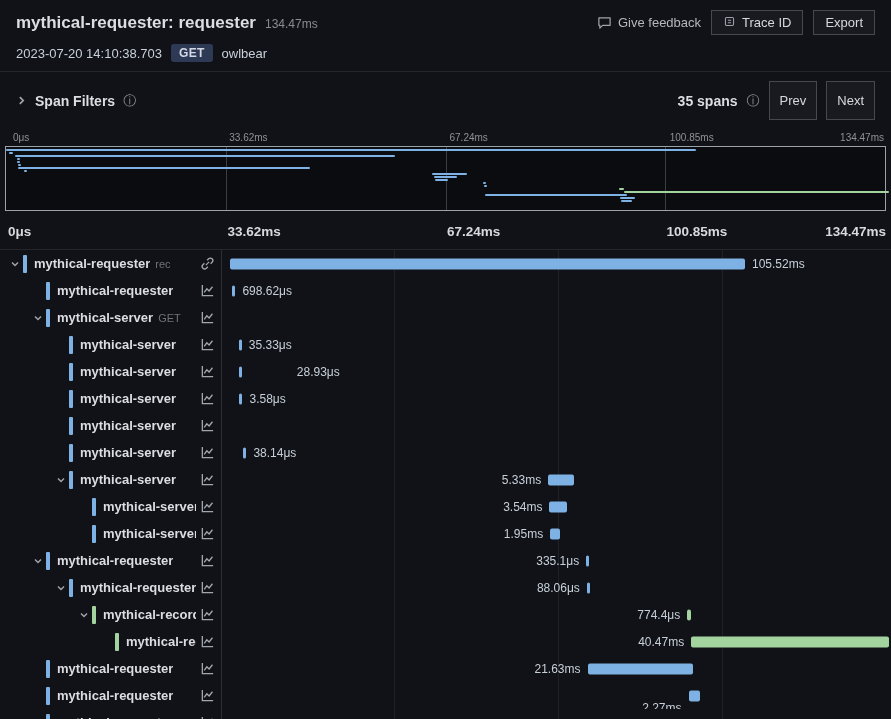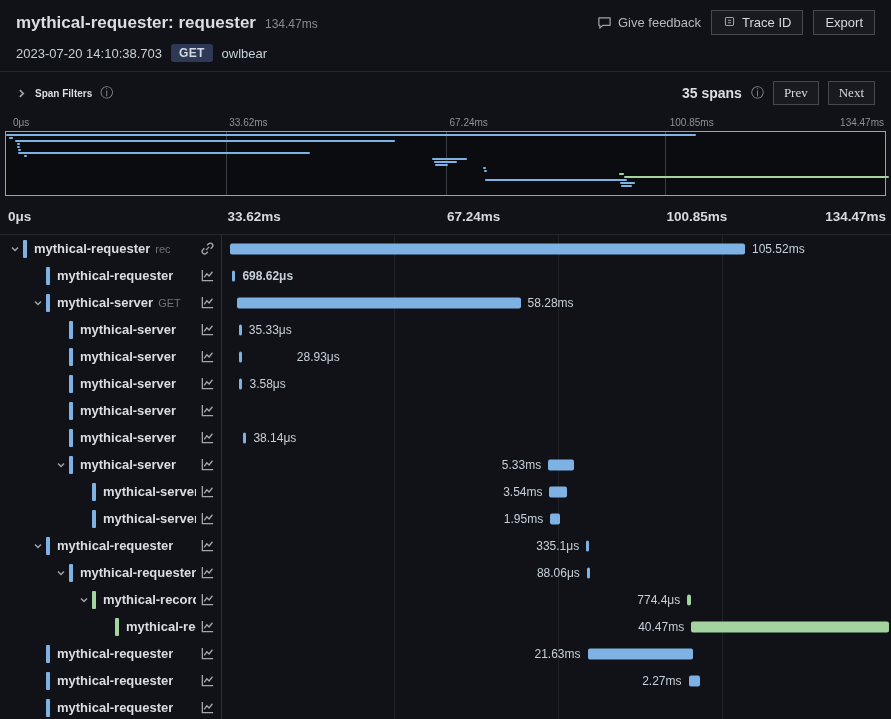--- a/index.html
+++ b/index.html
@@ -29,25 +29,25 @@
     background:#2e3a55; color:#d3d9e4; font-size:12px; font-weight:700;
     padding:2px 8px; border-radius:3px; letter-spacing:.3px;
   }
 
   
   .filters-bar {
     display:flex; align-items:center; gap:8px;
     padding:9px 16px; border-top:1px solid #24262c;
   }
   .chev-icon { color:#9fa3aa; display:flex; align-items:center; }
-  .filters-label { font-size:10px; font-weight:700; color:#dcdde1; }
+  .filters-label { font-size:14px; font-weight:700; color:#dcdde1; }
   .info-glyph { color:#8e9197; font-size:13px; }
   .filters-right { margin-left:auto; display:flex; align-items:center; gap:9px; }
   .span-count { font-weight:700; color:#dcdde1; font-size:14px; }
-  .btn.small { padding:3px 10px;font-family:Liberation Serif, serif; }
+  .btn.small { padding:11px 10px; }
 
   
   .minimap { position:relative; margin:2px 5px 4px; height:80px; }
   .mini-ticks { position:relative; height:15px; font-size:10px; color:#8e9197; }
   .mini-ticks span { position:absolute; top:1px; }
   .mini-canvas {
     position:absolute; left:0; right:0; top:15px; bottom:0;
     background:#0b0c10; border:1px solid #9da1a8; cursor:grab;
   }
   .mini-grid { position:absolute; top:0; bottom:0; width:1px; background:#3a3d44; }
@@ -246,21 +246,21 @@
           <span class="ricon">
             <svg width="15" height="15" viewBox="0 0 16 16" fill="none" stroke="currentColor" stroke-width="1.4">
               <path d="M2.5 2v11.5H14"></path>
               <path d="M4.5 10l2.8-3.8 2.4 2.3 3.6-4.5"></path>
             </svg>
           </span>
         </div>
         <div class="tl-cell">
           <div class="tl-inner">
             <div class="bar" style="left: 0.3%; width: 0.52%; background: rgb(127, 178, 228);"></div>
-            <div class="dur" style="left: calc(0.82% + 7px); font-weight: bold;">698.62μs</div>
+            <div class="dur" style="left: calc(0.82% + 7px);">698.62μs</div>
           </div>
         </div>
       </div>
       <div class="row">
         <div class="name-cell">
           <span class="indent" style="width: 30px;"></span>
           <span class="chev">
             <svg width="10" height="10" viewBox="0 0 10 10" fill="none" stroke="currentColor" stroke-width="1.5">
               <path d="M2 3.5l3 3 3-3"></path>
             </svg>
@@ -268,26 +268,20 @@
           <span class="accent" style="background: rgb(127, 178, 228);"></span>
           <span class="rname">mythical-server</span>
           <span class="rsuffix">GET</span>
           <span class="ricon">
             <svg width="15" height="15" viewBox="0 0 16 16" fill="none" stroke="currentColor" stroke-width="1.4">
               <path d="M2.5 2v11.5H14"></path>
               <path d="M4.5 10l2.8-3.8 2.4 2.3 3.6-4.5"></path>
             </svg>
           </span>
         </div>
-        <div class="tl-cell">
-          <div class="tl-inner">
-            <div class="bar" style="left: 1%; width: 43.3%; background: rgb(127, 178, 228);"></div>
-            <div class="dur" style="left: calc(44.3% + 7px);">58.28ms</div>
-          </div>
-        </div>
       </div>
       <div class="row">
         <div class="name-cell">
           <span class="indent" style="width: 53px;"></span>
           <span class="chev"></span>
           <span class="accent" style="background: rgb(127, 178, 228);"></span>
           <span class="rname">mythical-server</span>
           <span class="ricon">
             <svg width="15" height="15" viewBox="0 0 16 16" fill="none" stroke="currentColor" stroke-width="1.4">
               <path d="M2.5 2v11.5H14"></path>
@@ -561,21 +555,21 @@
           <span class="ricon">
             <svg width="15" height="15" viewBox="0 0 16 16" fill="none" stroke="currentColor" stroke-width="1.4">
               <path d="M2.5 2v11.5H14"></path>
               <path d="M4.5 10l2.8-3.8 2.4 2.3 3.6-4.5"></path>
             </svg>
           </span>
         </div>
         <div class="tl-cell">
           <div class="tl-inner">
             <div class="bar" style="left: 69.9%; width: 1.69%; background: rgb(127, 178, 228);"></div>
-            <div class="dur" style="right: calc(30.1% + 7px);">2.27ms</div>
+            <div class="dur" style="right: calc(30.1% + 7px); margin-top: 12px;">2.27ms</div>
           </div>
         </div>
       </div>
       <div class="row">
         <div class="name-cell">
           <span class="indent" style="width: 30px;"></span>
           <span class="chev"></span>
           <span class="accent" style="background: rgb(127, 178, 228);"></span>
           <span class="rname">mythical-requester</span>
           <span class="ricon">

